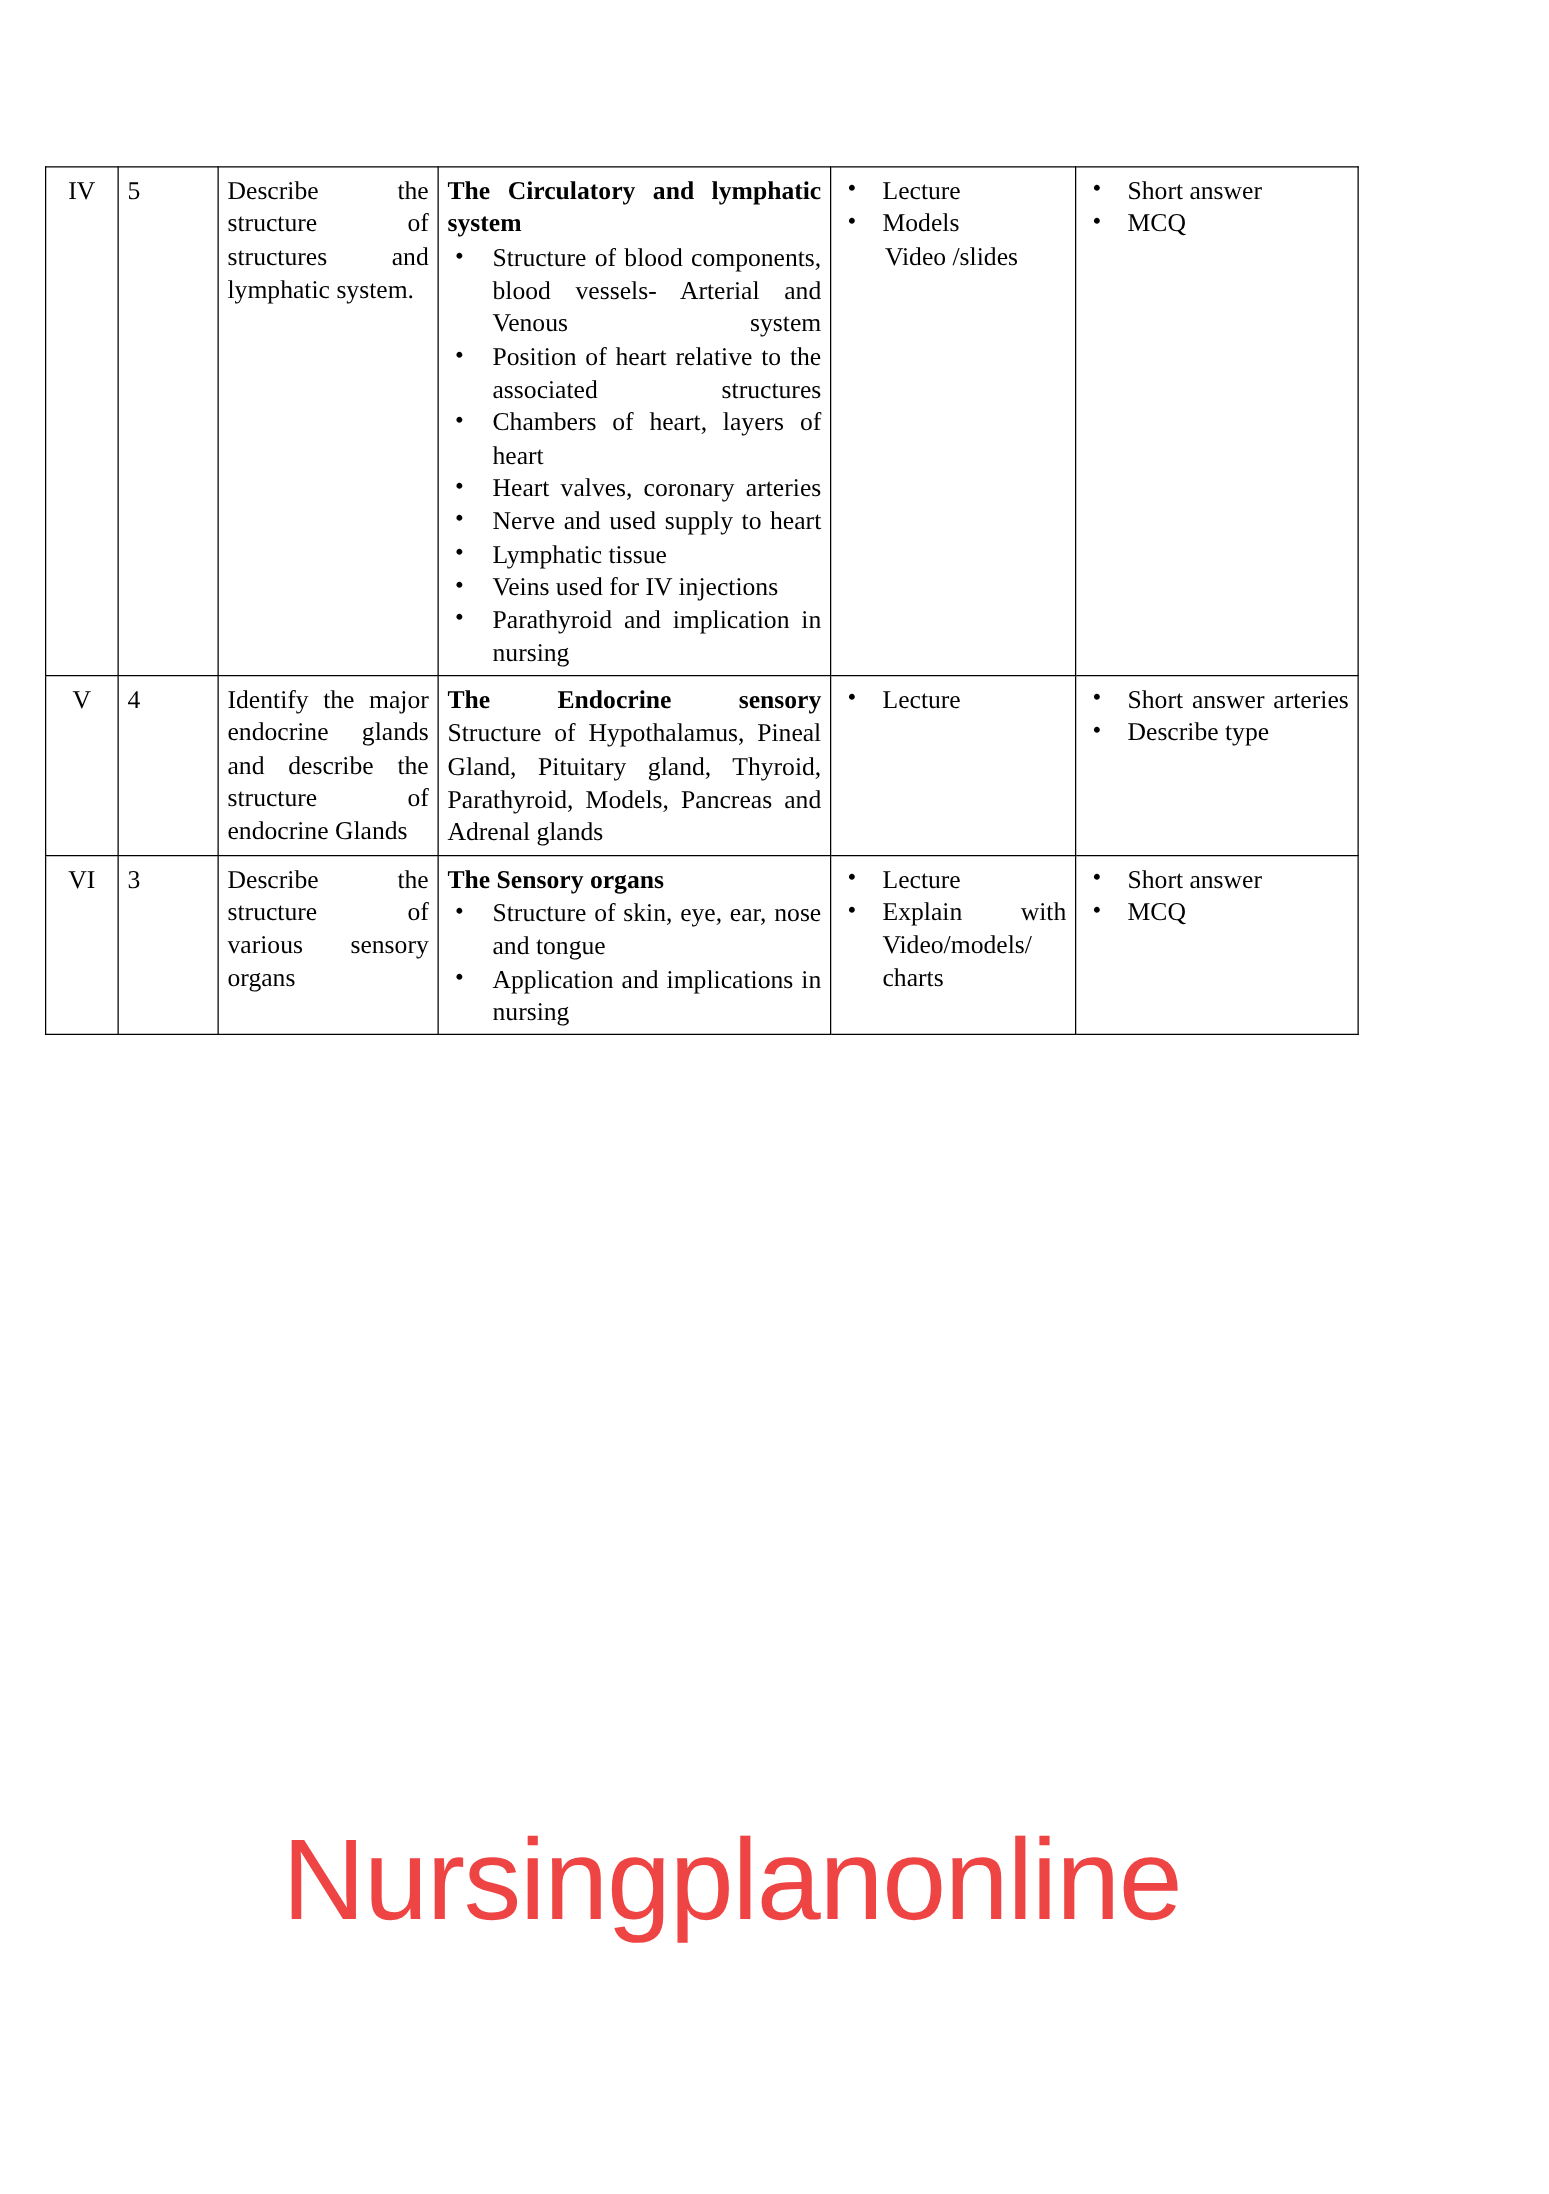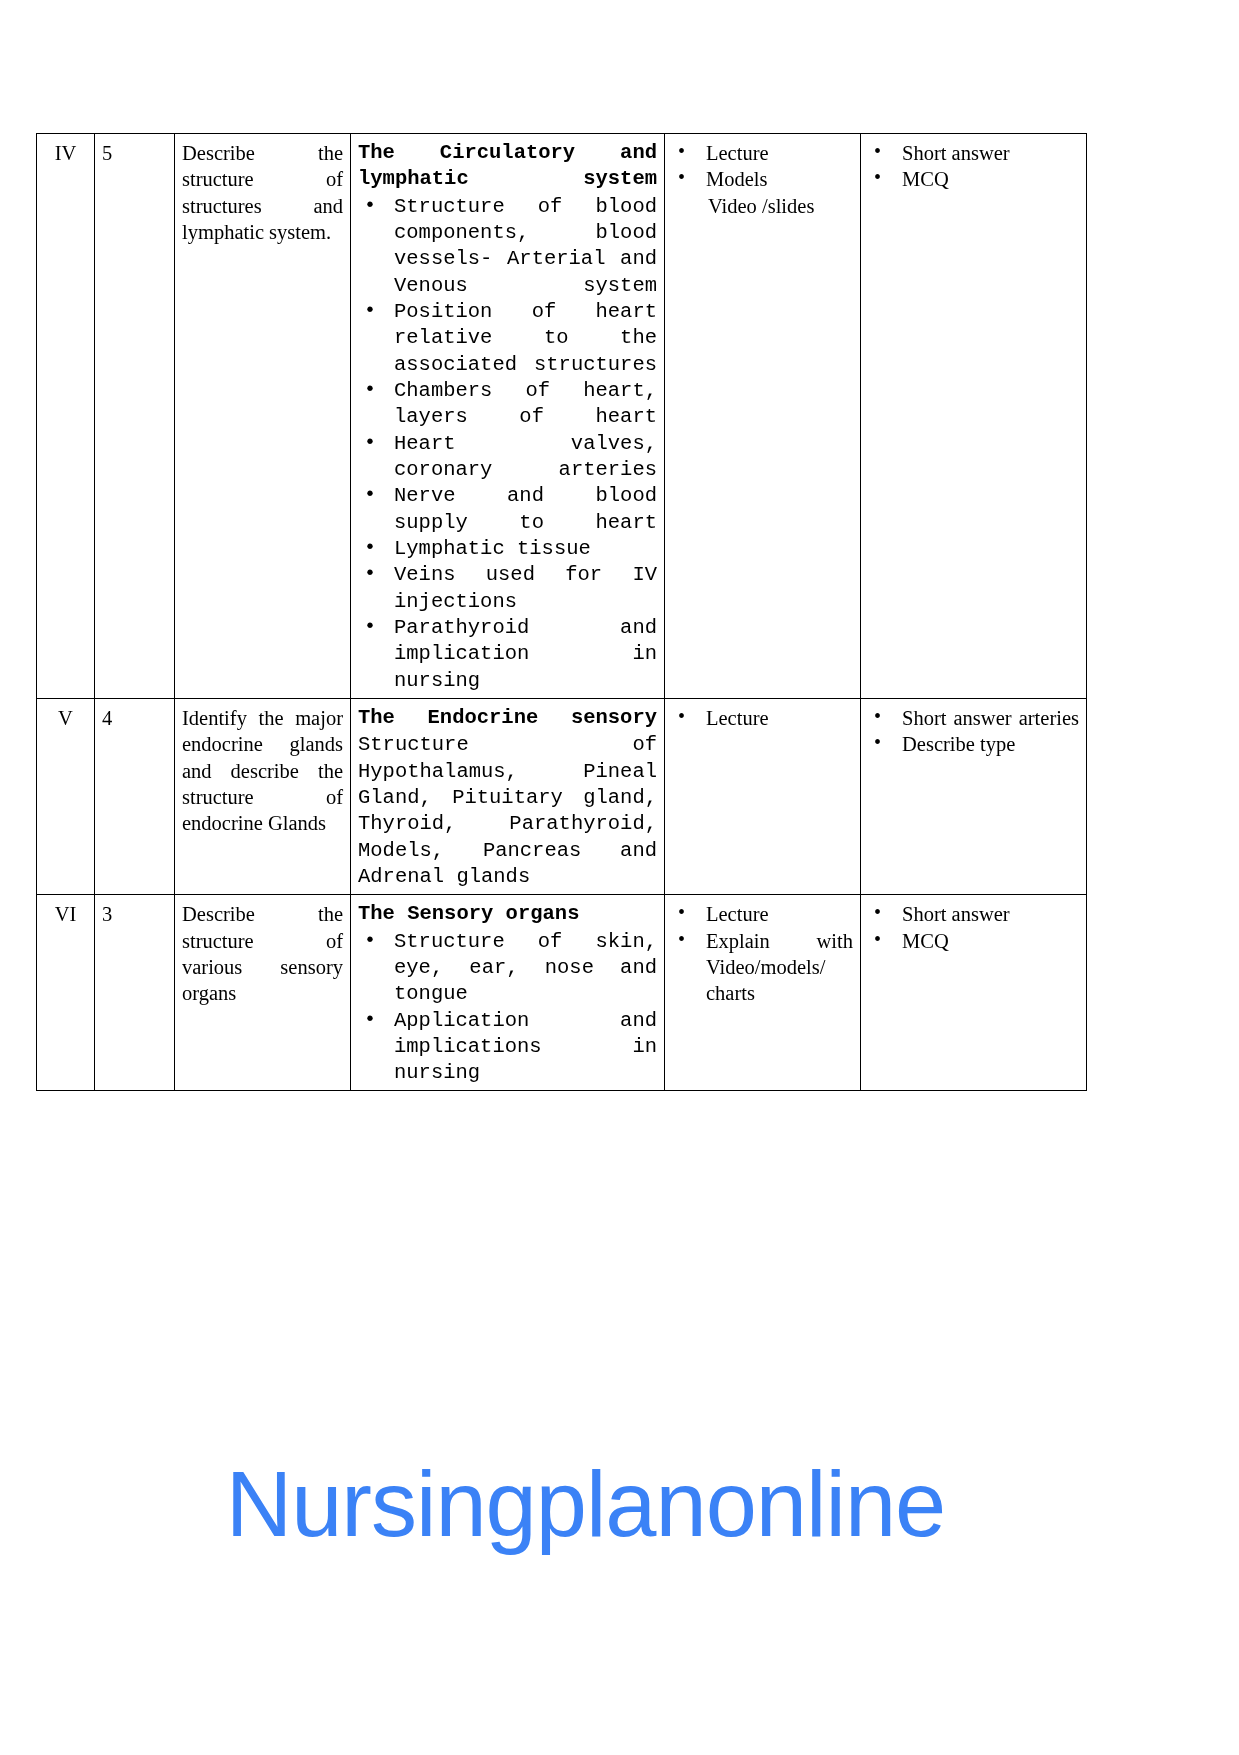--- a/index.html
+++ b/index.html
@@ -63,21 +63,20 @@
     padding-left: 9px;
     padding-right: 9px;
   }
   .cell-obj .last-line {
     text-align-last: left;
   }
   .cell-content {
     text-align: justify;
     padding-left: 9px;
     padding-right: 9px;
-    font-family: Liberation Mono, monospace;
   }
   .cell-teach,
   .cell-eval {
     padding-left: 6px;
     padding-right: 8px;
   }
 
   .content-title {
     font-weight: bold;
     text-align: justify;
@@ -132,21 +131,21 @@
 
   .watermark {
     position: absolute;
     left: 0;
     top: 1458px;
     width: 1171px;
     text-align: center;
     font-family: "Liberation Sans", "DejaVu Sans", sans-serif;
     font-size: 92px;
     line-height: 1;
-    color: #3b82f6;
+    color: #ef4444;
     letter-spacing: -1px;
     white-space: nowrap;
   }
 </style>
 </head>
 <body>
 
 <div class="page">
 
   <table class="plan">
@@ -173,21 +172,21 @@
           <div>structures and</div>
           <div class="last-line">lymphatic system.</div>
         </td>
         <td class="cell-content">
           <div class="content-title spread">The Circulatory and lymphatic system</div>
           <ul class="bul justify-all">
             <li>Structure of blood components, blood vessels- Arterial and Venous system</li>
             <li>Position of heart relative to the associated structures</li>
             <li>Chambers of heart, layers of heart</li>
             <li>Heart valves, coronary arteries</li>
-            <li>Nerve and blood supply to heart</li>
+            <li>Nerve and used supply to heart</li>
             <li class="lastleft">Lymphatic tissue</li>
             <li class="lastleft">Veins used for IV injections</li>
             <li>Parathyroid and implication in nursing</li>
           </ul>
         </td>
         <td class="cell-teach">
           <ul class="bul narrow">
             <li>Lecture</li>
             <li>Models</li>
           </ul>

